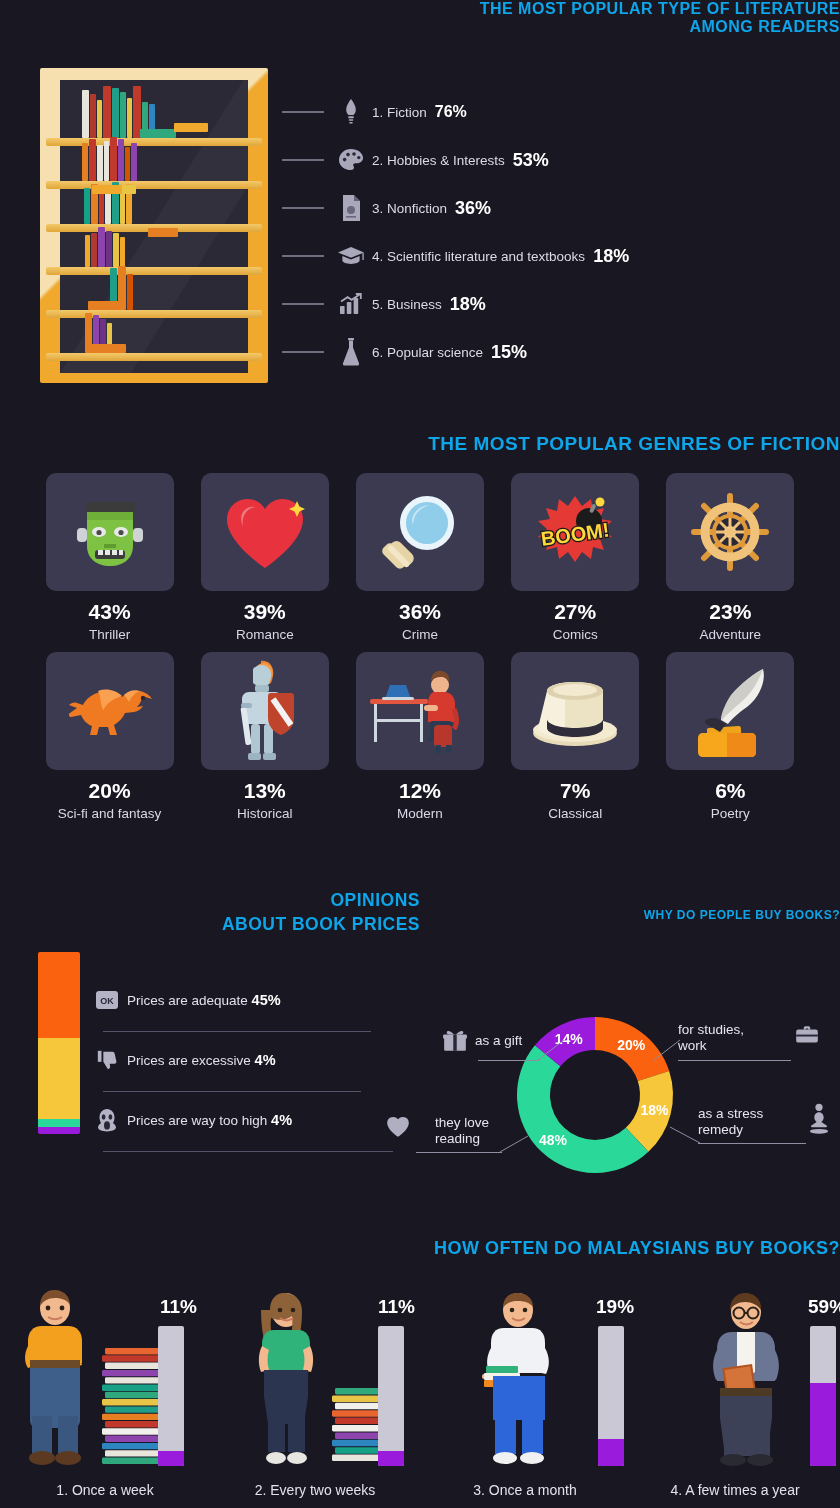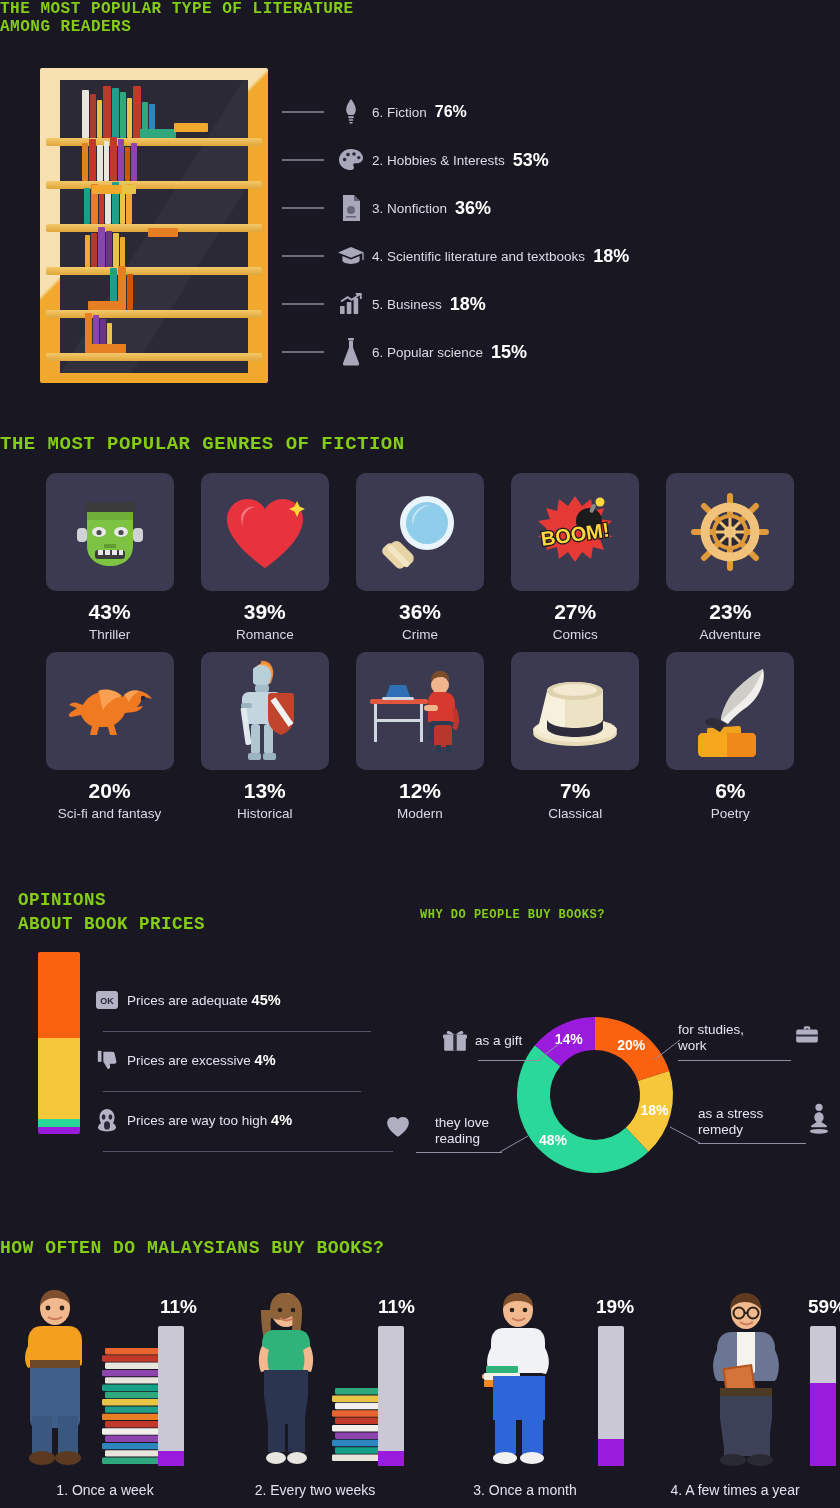--- a/index.html
+++ b/index.html
@@ -4,22 +4,22 @@
 <style>
   * { margin:0; padding:0; box-sizing:border-box; }
   html,body { background:#16141c; }
   body {
     width:840px; height:1508px; position:relative; overflow:hidden;
     font-family:"DejaVu Sans", sans-serif;
     background:#191722;
     color:#e9e9f2;
   }
   .section-title {
-    text-align:left; font-weight:bold; letter-spacing:0.5px;
-    color:#84cc16; font-family:Liberation Mono, monospace;
+    text-align:right; font-weight:bold; letter-spacing:0.5px;
+    color:#0ea5e9; font-family:Liberation Sans, sans-serif;
   }
 
   
   #sec-literature { position:absolute; left:0; top:0; width:840px; height:415px; }
 
   #bookshelf { position:absolute; left:40px; top:68px; width:228px; height:315px; }
   .bs-frame { position:absolute; inset:0; background:linear-gradient(135deg,#f6e0b0 0%,#f6e0b0 42%,#f0a92c 43%,#f0a92c 100%); border-radius:2px; }
   .bs-inner { position:absolute; left:20px; top:12px; right:20px; bottom:10px; background:#2b2935; }
   .bs-gloss { position:absolute; left:20px; top:12px; right:20px; bottom:10px; overflow:hidden; }
   .bs-gloss:after { content:""; position:absolute; width:60px; height:460px; background:rgba(255,255,255,0.035); transform:rotate(32deg); left:95px; top:-80px; }
@@ -156,21 +156,21 @@
       <div class="lit-row lit-r0">
         <span class="lit-dash"></span>
         <span class="lit-ico">
           <svg width="16" height="26" viewBox="0 0 16 26" fill="currentColor">
             <path d="M8 0C5.5 3.5 3.2 6.8 3.2 10.5c0 2.6 1 4.4 2.3 5.6h5c1.3-1.2 2.3-3 2.3-5.6C12.8 6.8 10.5 3.5 8 0z"></path>
             <rect x="5.2" y="17.2" width="5.6" height="2" rx=".6"></rect>
             <rect x="5.8" y="20.2" width="4.4" height="1.6" rx=".5"></rect>
             <rect x="6.4" y="23" width="3.2" height="1.6" rx=".5"></rect>
           </svg>
         </span>
-        <span class="lit-label">6. Fiction</span>
+        <span class="lit-label">1. Fiction</span>
         <span class="lit-pct">76%</span>
       </div>
       <div class="lit-row lit-r1">
         <span class="lit-dash"></span>
         <span class="lit-ico">
           <svg width="26" height="24" viewBox="0 0 26 24" fill="currentColor">
             <path d="M13 1C6.4 1 1 5.9 1 11.9 1 17.9 6.4 22 13 22c1.9 0 3-1.1 3-2.4 0-1.1-.8-1.7-.8-2.6 0-1 .9-1.8 2-1.8h1.9c3.3 0 5.9-2.4 5.9-5.5C25 5.1 19.6 1 13 1z"></path>
             <circle cx="6.6" cy="11.6" r="1.8" fill="#2a2836"></circle>
             <circle cx="10" cy="6.6" r="1.8" fill="#2a2836"></circle>
             <circle cx="16" cy="6" r="1.8" fill="#2a2836"></circle>

